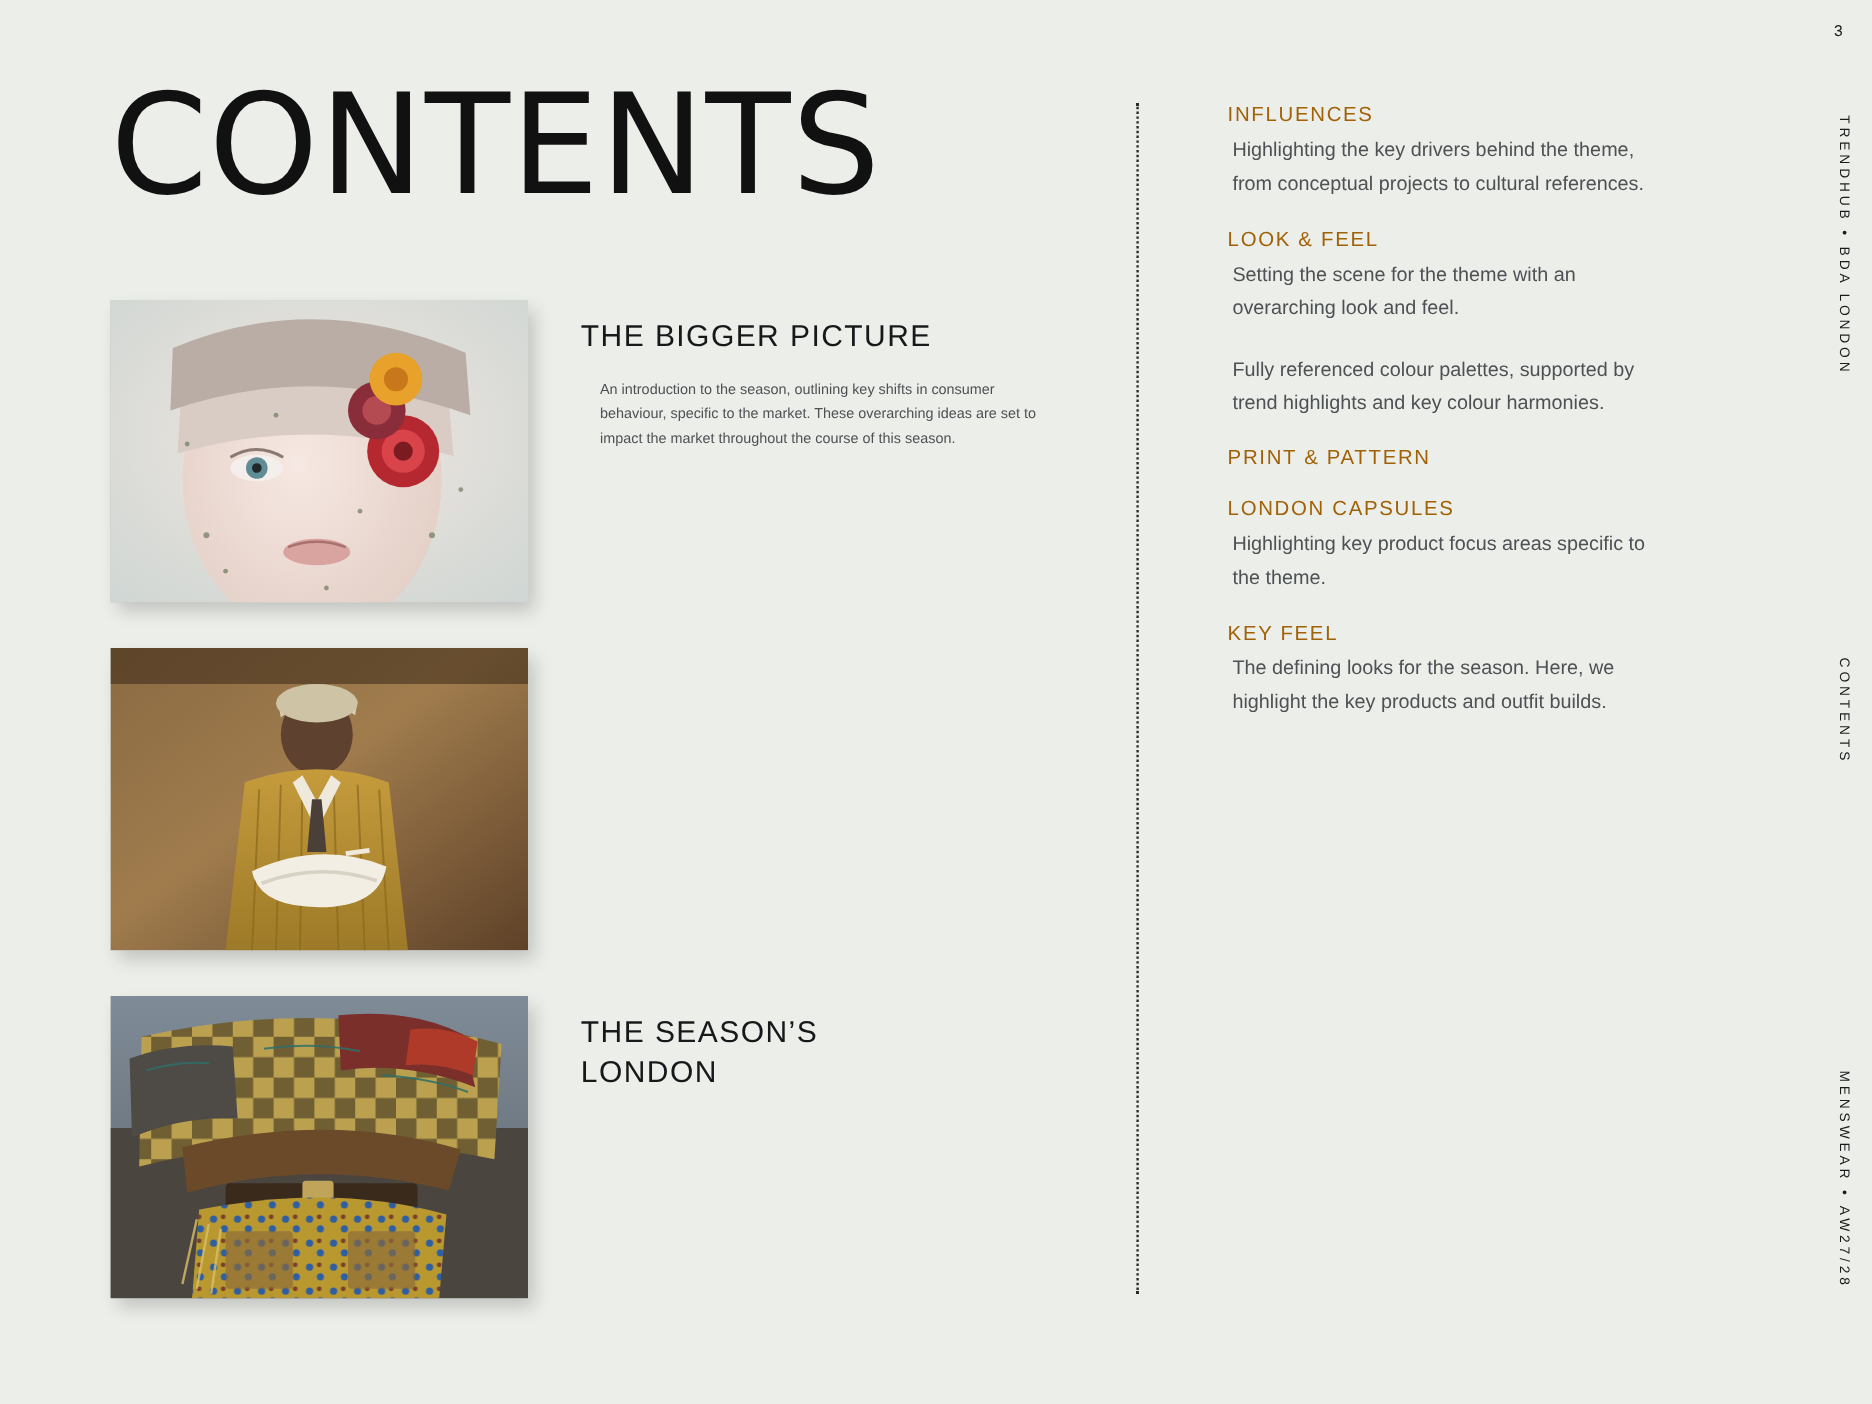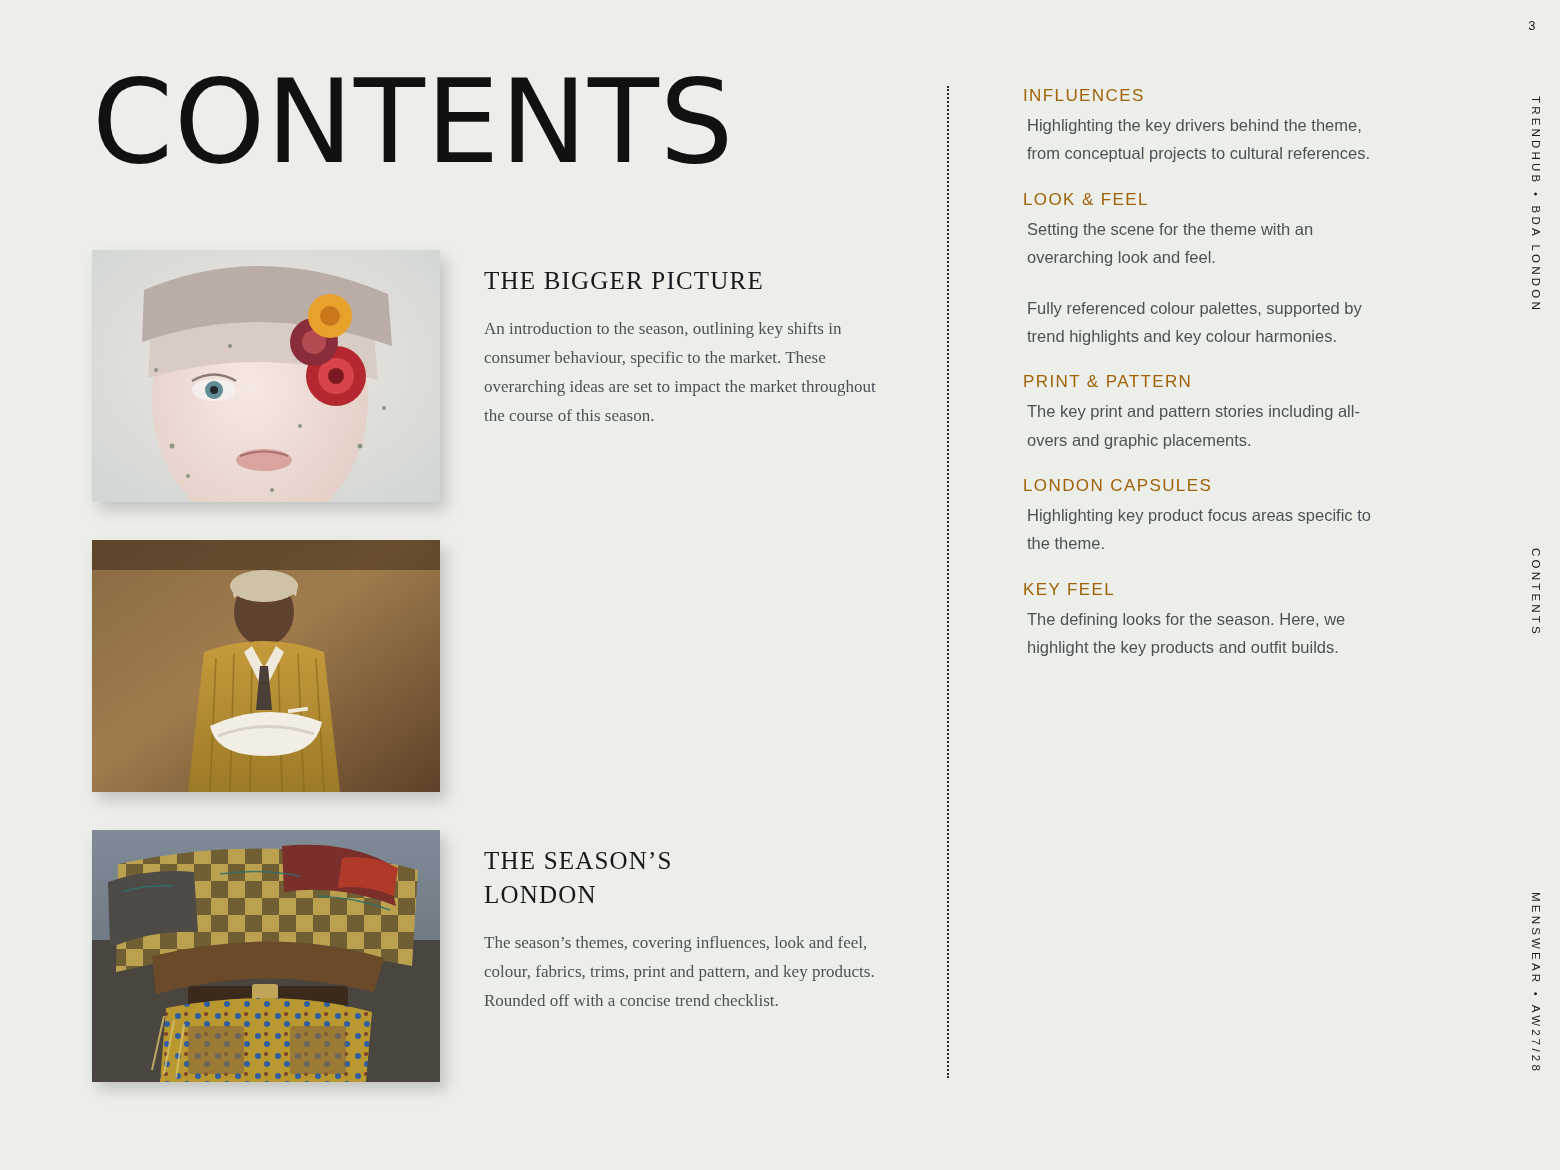--- a/index.html
+++ b/index.html
@@ -61,21 +61,20 @@
     font-family: "DejaVu Sans", sans-serif;
     font-stretch: normal;
   }
 
   
   .left-col {
     position: absolute;
     left: 92px;
     top: 250px;
     width: 800px;
-    font-family: Liberation Serif, serif;
   }
   .entry {
     position: relative;
     display: flex;
     gap: 44px;
     margin-bottom: 38px;
   }
   .thumb-wrap {
     flex: 0 0 348px;
     width: 348px;
@@ -91,24 +90,24 @@
   .entry-heading {
     font-size: 25px;
     letter-spacing: 1.2px;
     line-height: 1.35;
     color: #16181a;
     margin: 0 0 16px 0;
     font-weight: 400;
     max-width: 300px;
   }
   .entry-body {
-    font-size: 17px;
+    font-size: 12px;
     line-height: 1.72;
     color: #4d5154;
-    margin: 0;
+    margin: 16px;
     max-width: 400px;
   }
 
   
   .divider {
     position: absolute;
     left: 947px;
     top: 86px;
     width: 0;
     height: 992px;
@@ -279,21 +278,20 @@
           </g>
           <g stroke="#2f6f6a" stroke-width="1.6" opacity="0.85" fill="none">
             <path d="M30 62 q26 -8 52 -6"></path>
             <path d="M128 44 q40 -6 80 2"></path>
             <path d="M226 66 q40 2 72 14"></path>
           </g>
         </svg>
       </div>
       <div class="entry-text">
         <h3 class="entry-heading">THE SEASON’S LONDON</h3>
-        <p class="entry-body">The season’s themes, covering influences, look and feel, colour, fabrics, trims, print and pattern, and key products. Rounded off with a concise trend checklist.</p>
       </div>
     </div>
 
   </div>
 
   <div class="divider"></div>
 
   <div class="right-col">
     <div class="r-item">
       <h4 class="r-title">INFLUENCES</h4>
@@ -301,21 +299,20 @@
     </div>
     <div class="r-item">
       <h4 class="r-title">LOOK &amp; FEEL</h4>
       <p class="r-body">Setting the scene for the theme with an overarching look and feel.</p>
     </div>
     <div class="r-item">
       <p class="r-body">Fully referenced colour palettes, supported by trend highlights and key colour harmonies.</p>
     </div>
     <div class="r-item">
       <h4 class="r-title">PRINT &amp; PATTERN</h4>
-      <p class="r-body">The key print and pattern stories including all-overs and graphic placements.</p>
     </div>
     <div class="r-item">
       <h4 class="r-title">LONDON CAPSULES</h4>
       <p class="r-body">Highlighting key product focus areas specific to the theme.</p>
     </div>
     <div class="r-item">
       <h4 class="r-title">KEY FEEL</h4>
       <p class="r-body">The defining looks for the season. Here, we  highlight the key products and outfit builds.</p>
     </div>
   </div>

